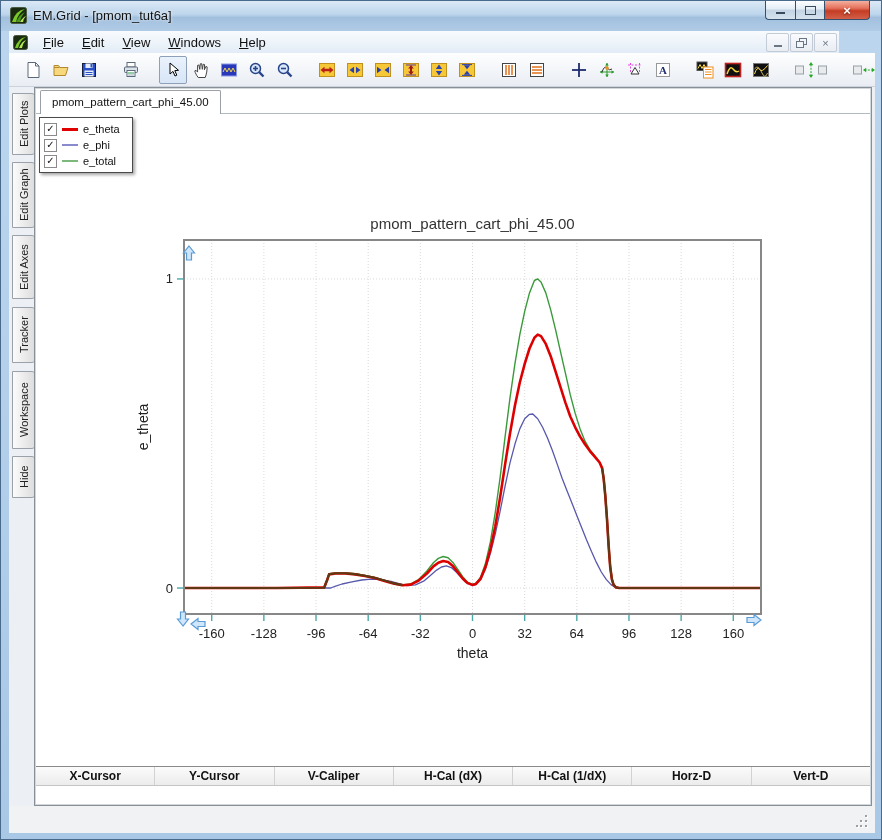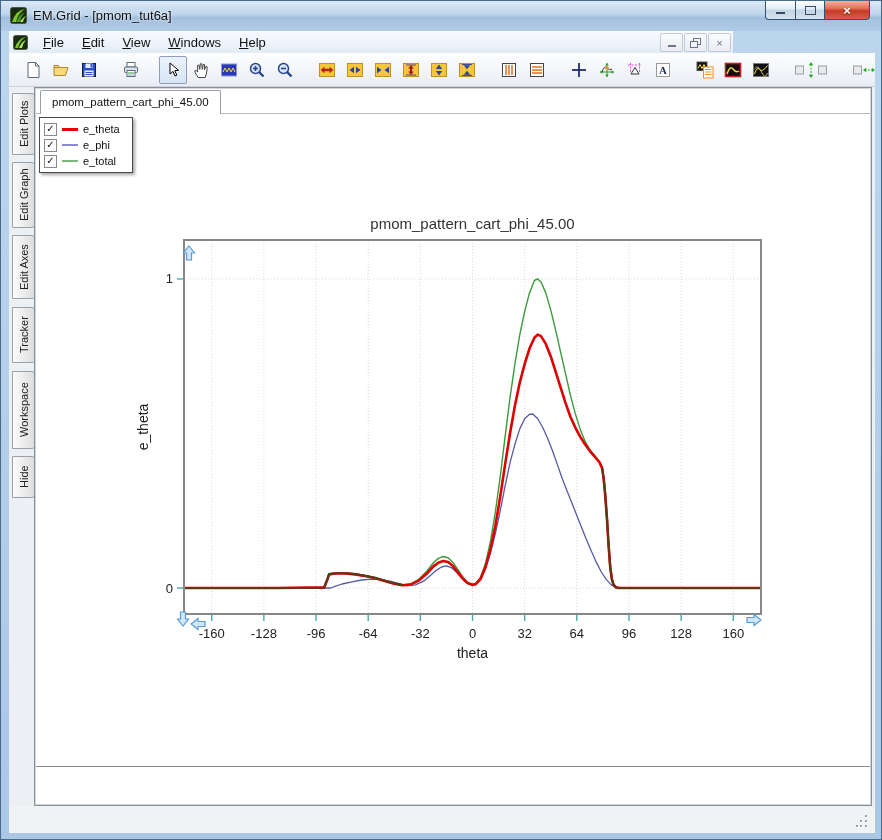--- a/index.html
+++ b/index.html
@@ -19,21 +19,21 @@
     background:linear-gradient(#fdfeff,#e3ecf5 45%,#c3d4e4 50%,#d6e2ee);color:#3a4a5c;
     font-size:11px;font-weight:bold;}
   .winbtn.min{width:30px;border-radius:0 0 0 4px;border-right:none;}
   .winbtn.max{width:29px;border-right:none;}
   .winbtn.close{width:46px;border-radius:0 0 4px 0;color:#fff;
     background:linear-gradient(#f4b0a0,#e4705a 40%,#c43c23 55%,#d4604a);}
   .glyph-box{width:9px;height:7px;border:1px solid #3a4a5c;background:transparent;}
   .winbtn.close .x{font-size:13px;text-shadow:0 1px 2px #7a1a0a;}
 
   
-  #menubar{position:absolute;left:8px;top:30px;width:724px;height:22px;
+  #menubar{position:absolute;left:8px;top:30px;width:830px;height:22px;
     background:linear-gradient(#f8fbfe,#e2ecf6);display:flex;align-items:center;}
   #menubar .app-icon-small{margin:0 6px 0 4px;}
   .menu-item{padding:2px 9px;font-size:13px;color:#111;}
   .menu-item u{text-decoration:underline;}
   .mdibtns{position:absolute;right:2px;top:2px;display:flex;gap:1px;}
   .mdibtn{width:21px;height:17px;display:flex;align-items:center;justify-content:center;
     border:1px solid #c2cbd6;border-radius:2px;background:linear-gradient(#fafbfd,#e8edf3);
     color:#6a7684;font-size:11px;}
   .mdibtn svg{display:block;}
 
@@ -431,20 +431,29 @@
             </div>
             <div class="legend-row">
               <span class="legend-check">✓</span>
               <span class="legend-swatch" style="border-top: 2px solid rgb(124, 184, 124);"></span>
               <span class="legend-label">e_total</span>
             </div>
           </div>
         </div>
 
         <div id="statusbar">
+          <div class="status-row hdr">
+            <div class="status-cell">X-Cursor</div>
+            <div class="status-cell">Y-Cursor</div>
+            <div class="status-cell">V-Caliper</div>
+            <div class="status-cell">H-Cal (dX)</div>
+            <div class="status-cell">H-Cal (1/dX)</div>
+            <div class="status-cell">Horz-D</div>
+            <div class="status-cell">Vert-D</div>
+          </div>
         </div>
       </div>
     </div>
 
     <div id="bottomstrip">
       <div id="grip">
         <i style="left:9px;top:0;"></i>
           <i style="left:4px;top:5px;"></i>
           <i style="left:9px;top:5px;"></i>
         <i style="left:0;top:10px;"></i>

